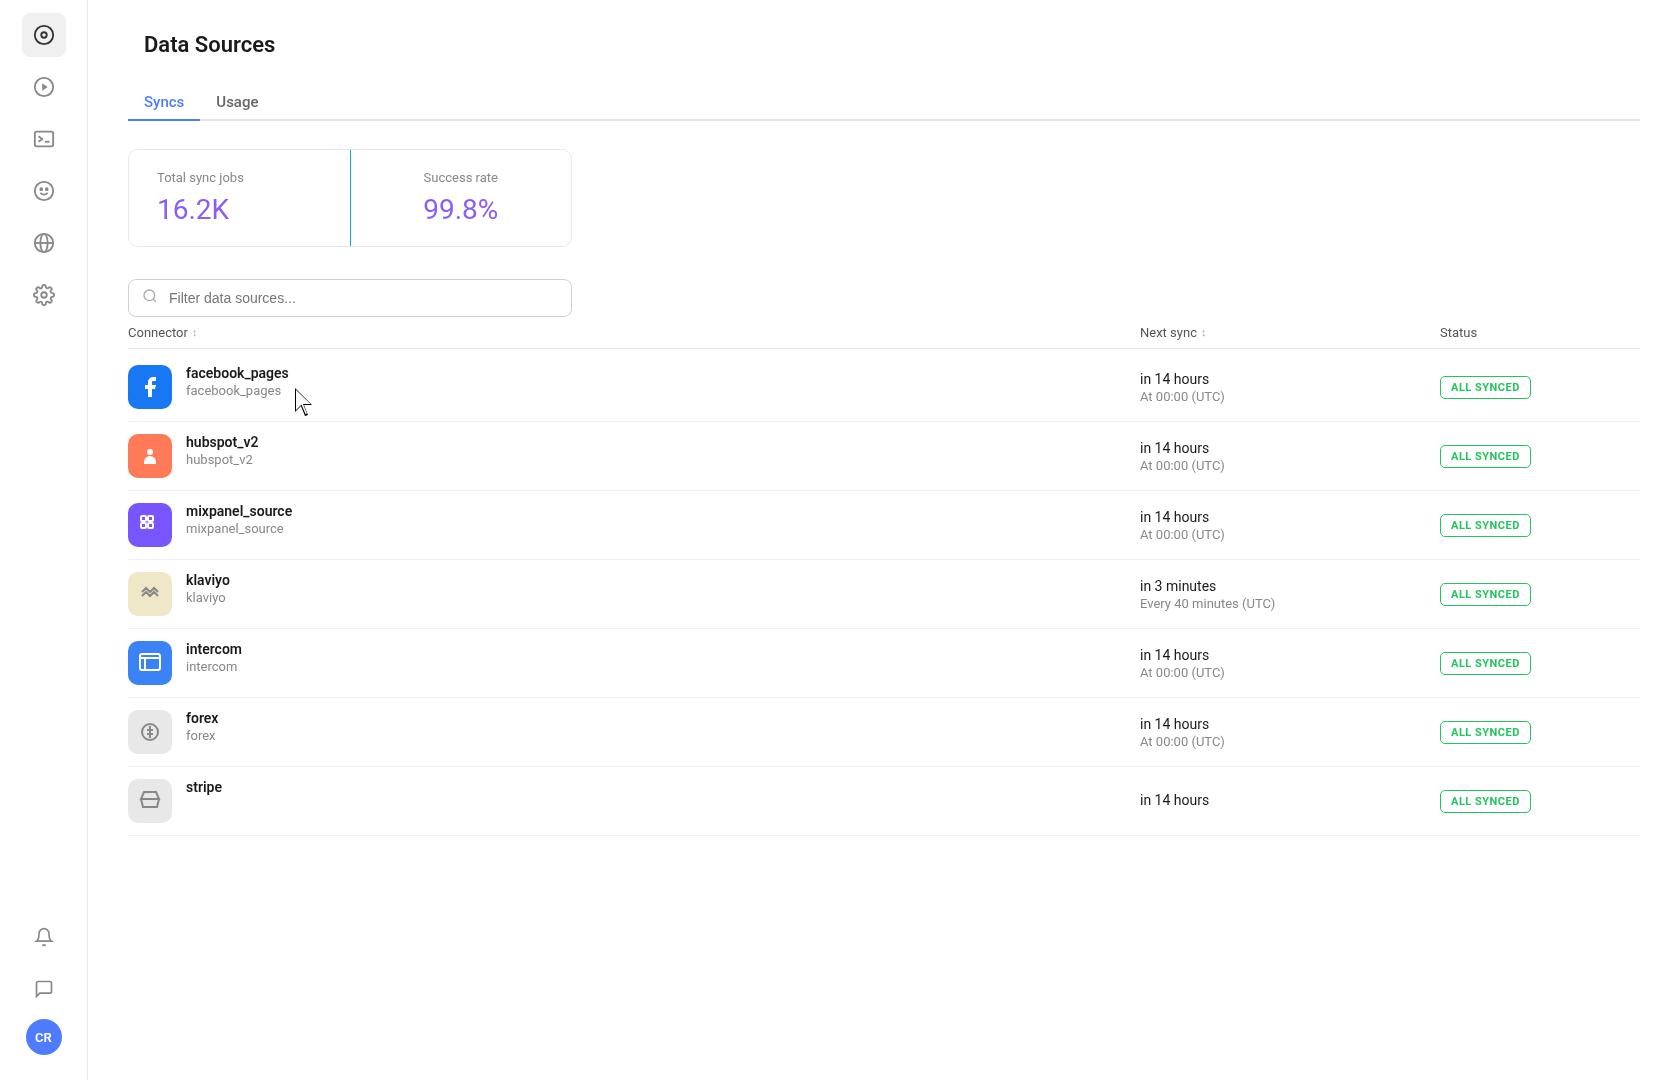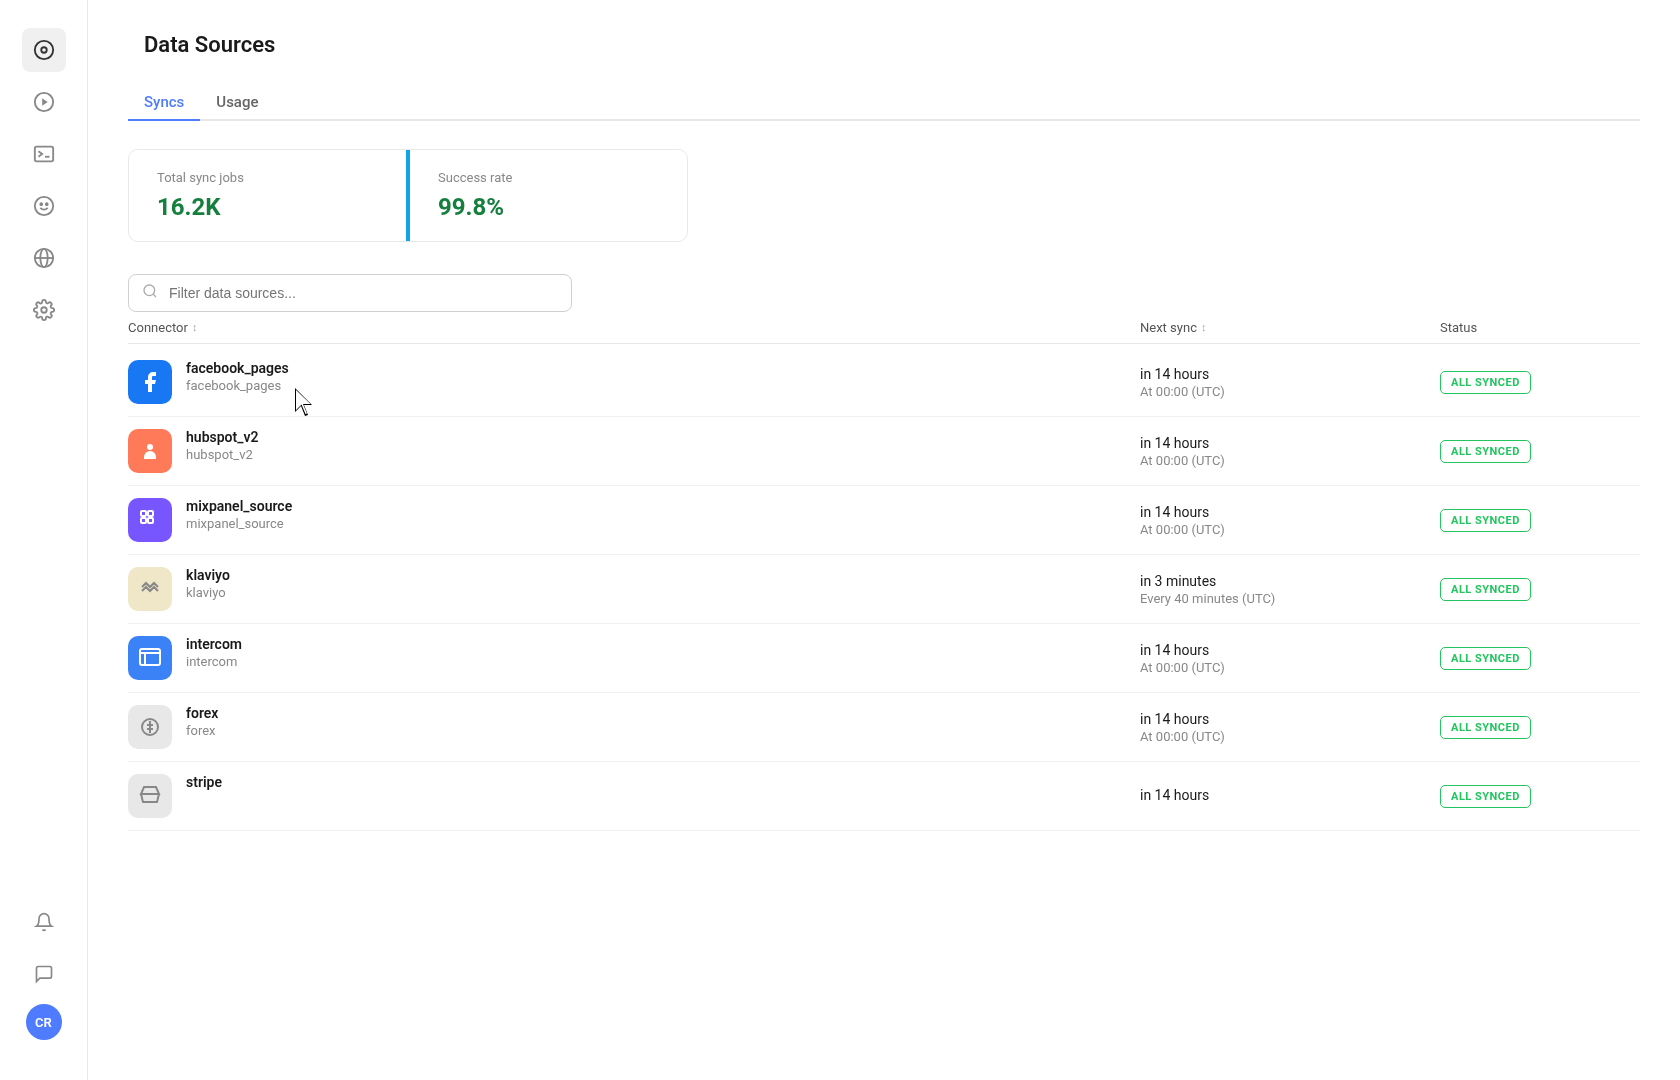--- a/index.html
+++ b/index.html
@@ -13,21 +13,21 @@
     }
 
     
     .sidebar {
       width: 88px;
       background: #ffffff;
       border-right: 1px solid #e8e8e8;
       display: flex;
       flex-direction: column;
       align-items: center;
-      padding: 28px 0;
+      padding: 13px 0;
       gap: 8px;
       flex-shrink: 0;
     }
 
     .sidebar-icon {
       width: 44px;
       height: 44px;
       display: flex;
       align-items: center;
       justify-content: center;
@@ -125,43 +125,44 @@
     }
 
     
     .stats-row {
       display: flex;
       gap: 0;
       margin-bottom: 32px;
       border: 1px solid #e8e8e8;
       border-radius: 10px;
       overflow: hidden;
-      width: 560px;
+      width: 444px;
     }
 
     .stat-card {
       flex: 1;
       padding: 20px 28px;
       background: #fff;
     }
 
     .stat-card + .stat-card {
-      border-left: 4px solid #0ea5e9;
+      border-left: 1px solid #0ea5e9;
+      text-align: center;
     }
 
     .stat-label {
       font-size: 13px;
       color: #888;
       margin-bottom: 8px;
     }
 
     .stat-value {
-      font-size: 24px;
-      font-weight: 700;
-      color: #15803d;
+      font-size: 28px;
+      font-weight: 400;
+      color: #8b5cf6;
     }
 
     
     .search-container {
       position: relative;
       width: 444px;
     }
 
     .search-icon-wrap {
       position: absolute;

